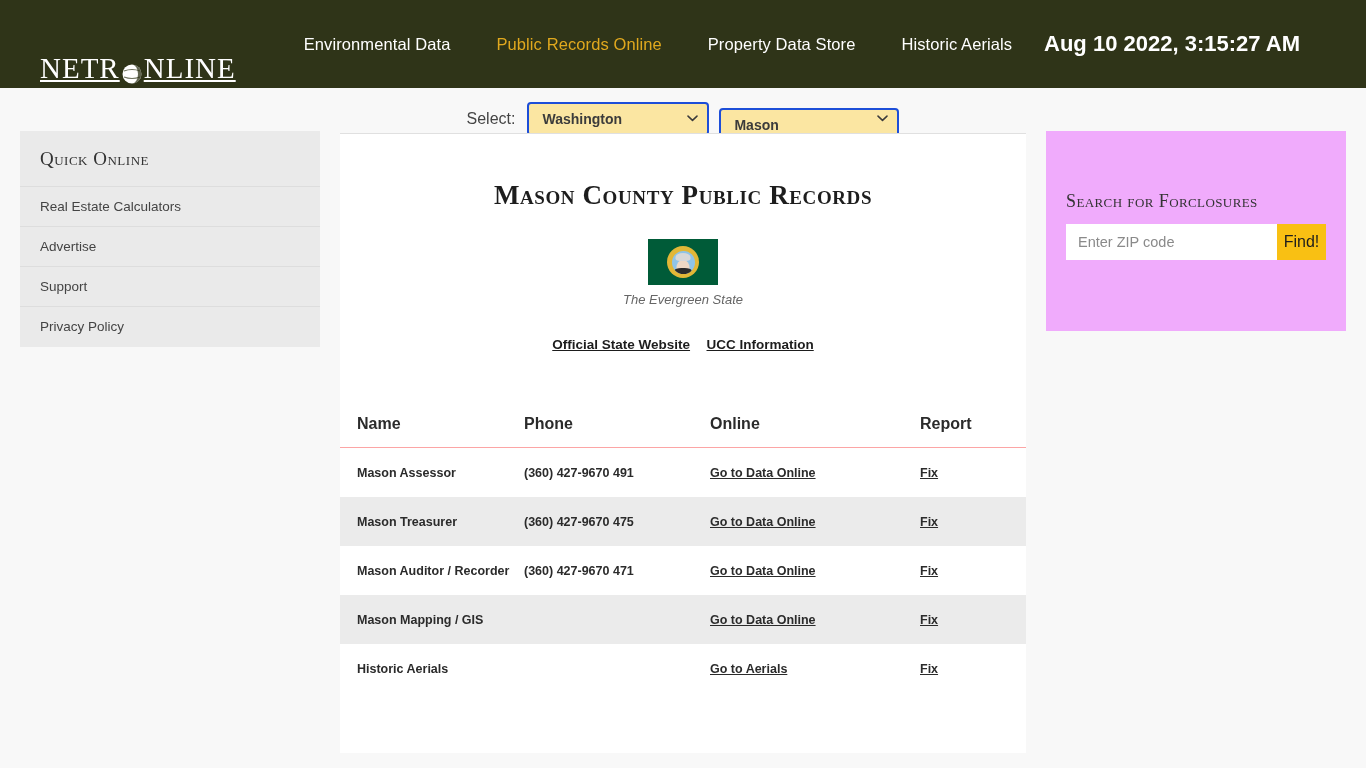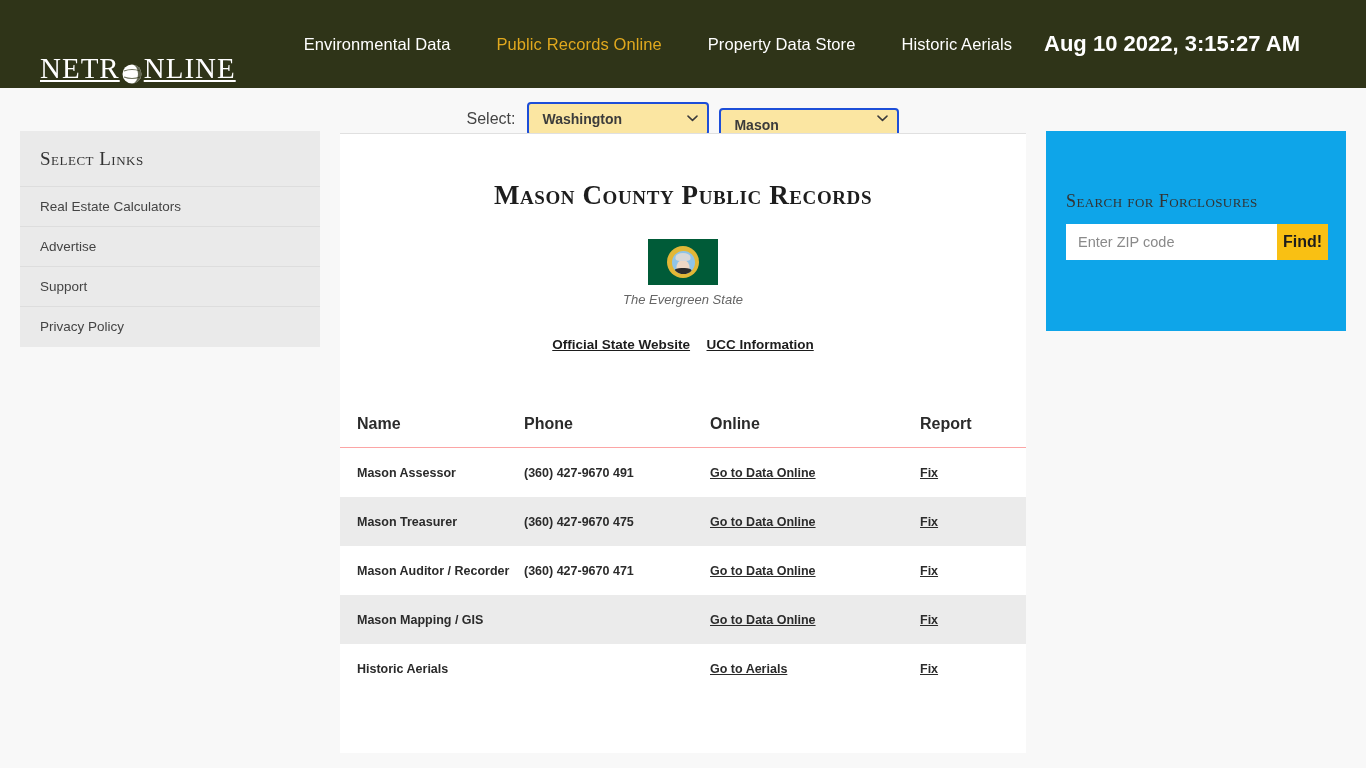--- a/index.html
+++ b/index.html
@@ -256,21 +256,21 @@
     font-weight: bold;
   }
 
   
   .forclosure-box {
     position: absolute;
     left: 1046px;
     top: 43px;
     width: 300px;
     height: 200px;
-    background: #0ea5e9;
+    background: #f0abfc;
     padding: 60px 20px 0 20px;
   }
   .forclosure-title {
     font-family: "Liberation Serif", serif;
     font-variant: small-caps;
     font-size: 18px;
     color: #333333;
     letter-spacing: .4px;
     margin-bottom: 12px;
   }
@@ -287,21 +287,21 @@
     outline: none;
   }
   .zip-input::placeholder { color: #8a8a8a; }
   .find-button {
     width: 80px;
     border: none;
     background: #f9c013;
     color: #1d1d1d;
     font-family: "Liberation Sans", sans-serif;
     font-size: 16px;
-    font-weight: bold;
+    font-weight: normal;
     cursor: pointer;
   }
 </style>
 </head>
 <body>
 
 <div class="site-header">
   <a class="logo" href="#">
     <span>NETR</span>
     <span class="globe-icon">
@@ -321,21 +321,21 @@
     <a class="nav-link" href="#">Property Data Store</a>
     <a class="nav-link" href="#">Historic Aerials</a>
   </nav>
 
   <div class="header-clock">Aug 10 2022, 3:15:27 AM</div>
 </div>
 
 <div class="page">
 
   <aside class="quick-links">
-    <div class="quick-links-title">Select Links</div>
+    <div class="quick-links-title">Quick Online</div>
     <a class="ql-item" href="#">Real Estate Calculators</a>
     <a class="ql-item" href="#">Advertise</a>
     <a class="ql-item" href="#">Support</a>
     <a class="ql-item" href="#">Privacy Policy</a>
   </aside>
 
   <div class="select-bar">
     <span class="select-label">Select:</span>
 
     <span class="select-wrap">

